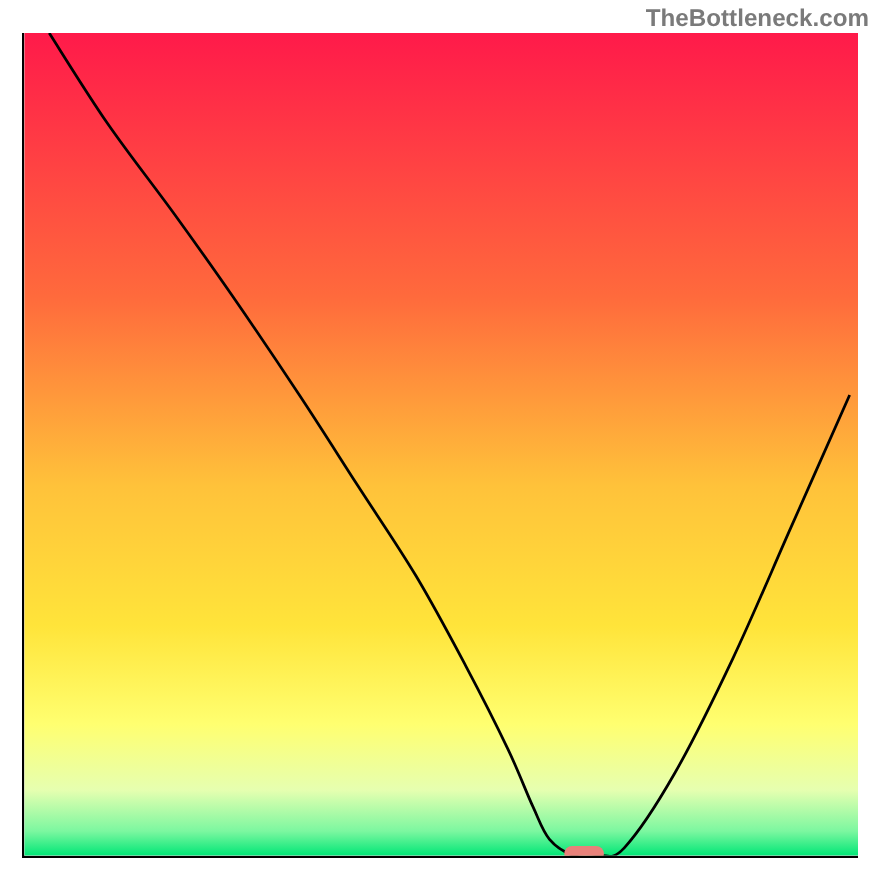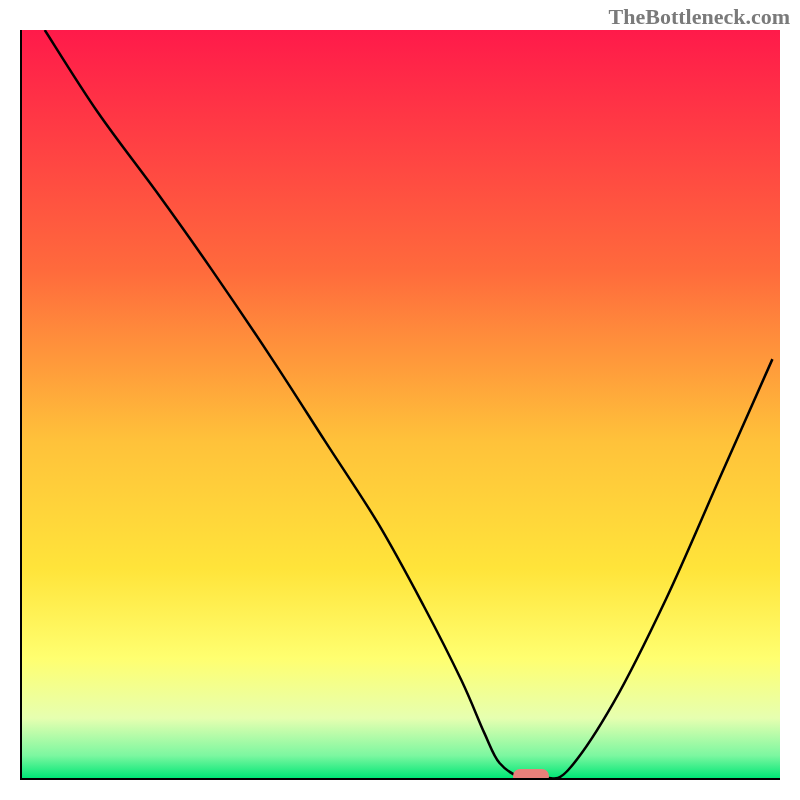--- a/index.html
+++ b/index.html
@@ -7,21 +7,21 @@
   .chart-container {
     width: 800px;
     height: 800px;
     position: relative;
     background: white;
   }
   .watermark {
     position: absolute;
     top: 4px;
     right: 10px;
-    font-family: Liberation Serif, serif;
+    font-family: Liberation Sans, sans-serif;
     font-size: 22px;
     font-weight: bold;
     color: #7a7a7a;
     z-index: 10;
   }
   .plot-area {
     position: absolute;
     left: 20px;
     top: 30px;
     width: 760px;

